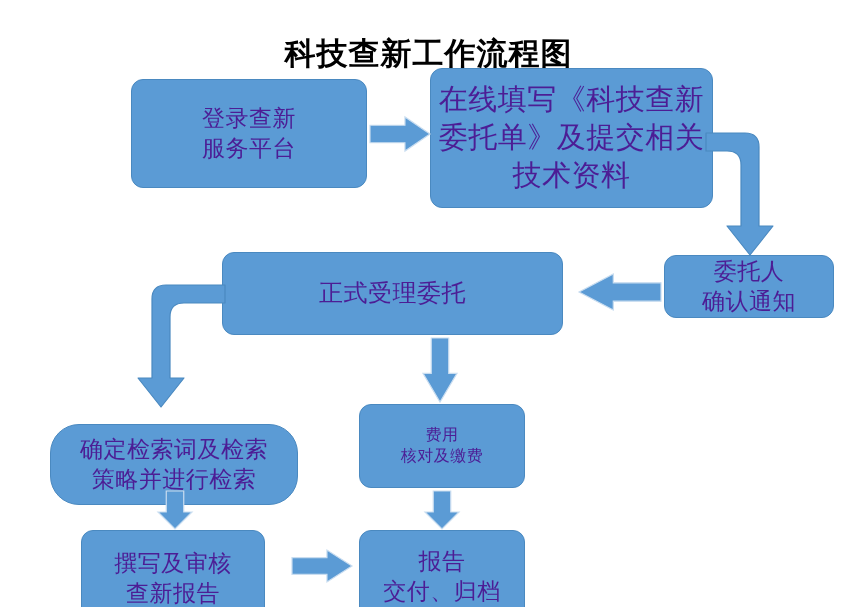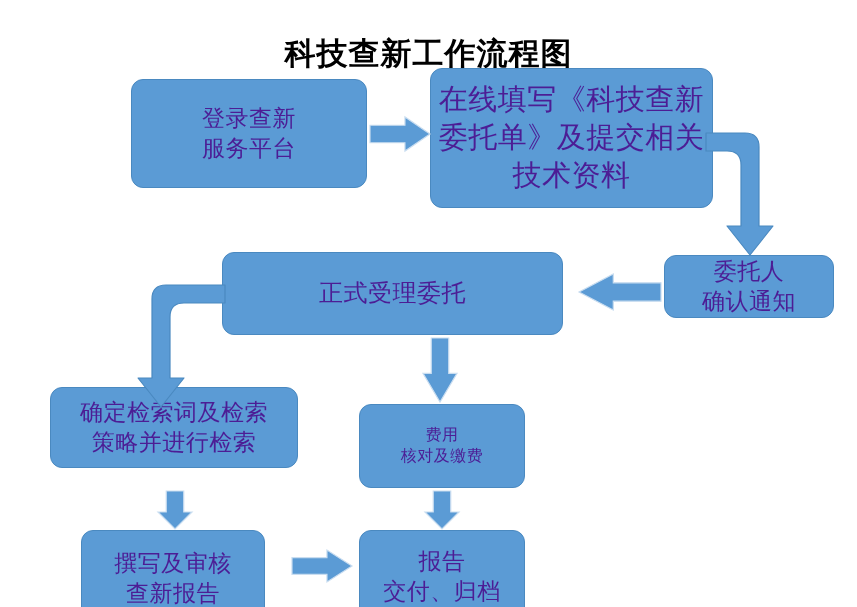--- a/index.html
+++ b/index.html
@@ -82,21 +82,21 @@
 委托单》及提交相关
 技术资料</div>
       </div>
       <div class="node" style="left: 664px; top: 255px; width: 170px; height: 63px; font-size: 23px;">
         <div class="lines">委托人
 确认通知</div>
       </div>
       <div class="node" style="left: 222px; top: 252px; width: 341px; height: 83px; font-size: 24px;">
         <div class="lines">正式受理委托</div>
       </div>
-      <div class="node" style="left: 50px; top: 387px; width: 248px; height: 81px; font-size: 23px;">
+      <div class="node" style="left: 50px; top: 424px; width: 248px; height: 81px; font-size: 23px; border-radius: 29px;">
         <div class="lines">确定检索词及检索
 策略并进行检索</div>
       </div>
       <div class="node" style="left: 359px; top: 404px; width: 166px; height: 84px; font-size: 16px;">
         <div class="lines">费用
 核对及缴费</div>
       </div>
       <div class="node" style="left: 81px; top: 530px; width: 184px; height: 97px; font-size: 23px;">
         <div class="lines">撰写及审核
 查新报告</div>

